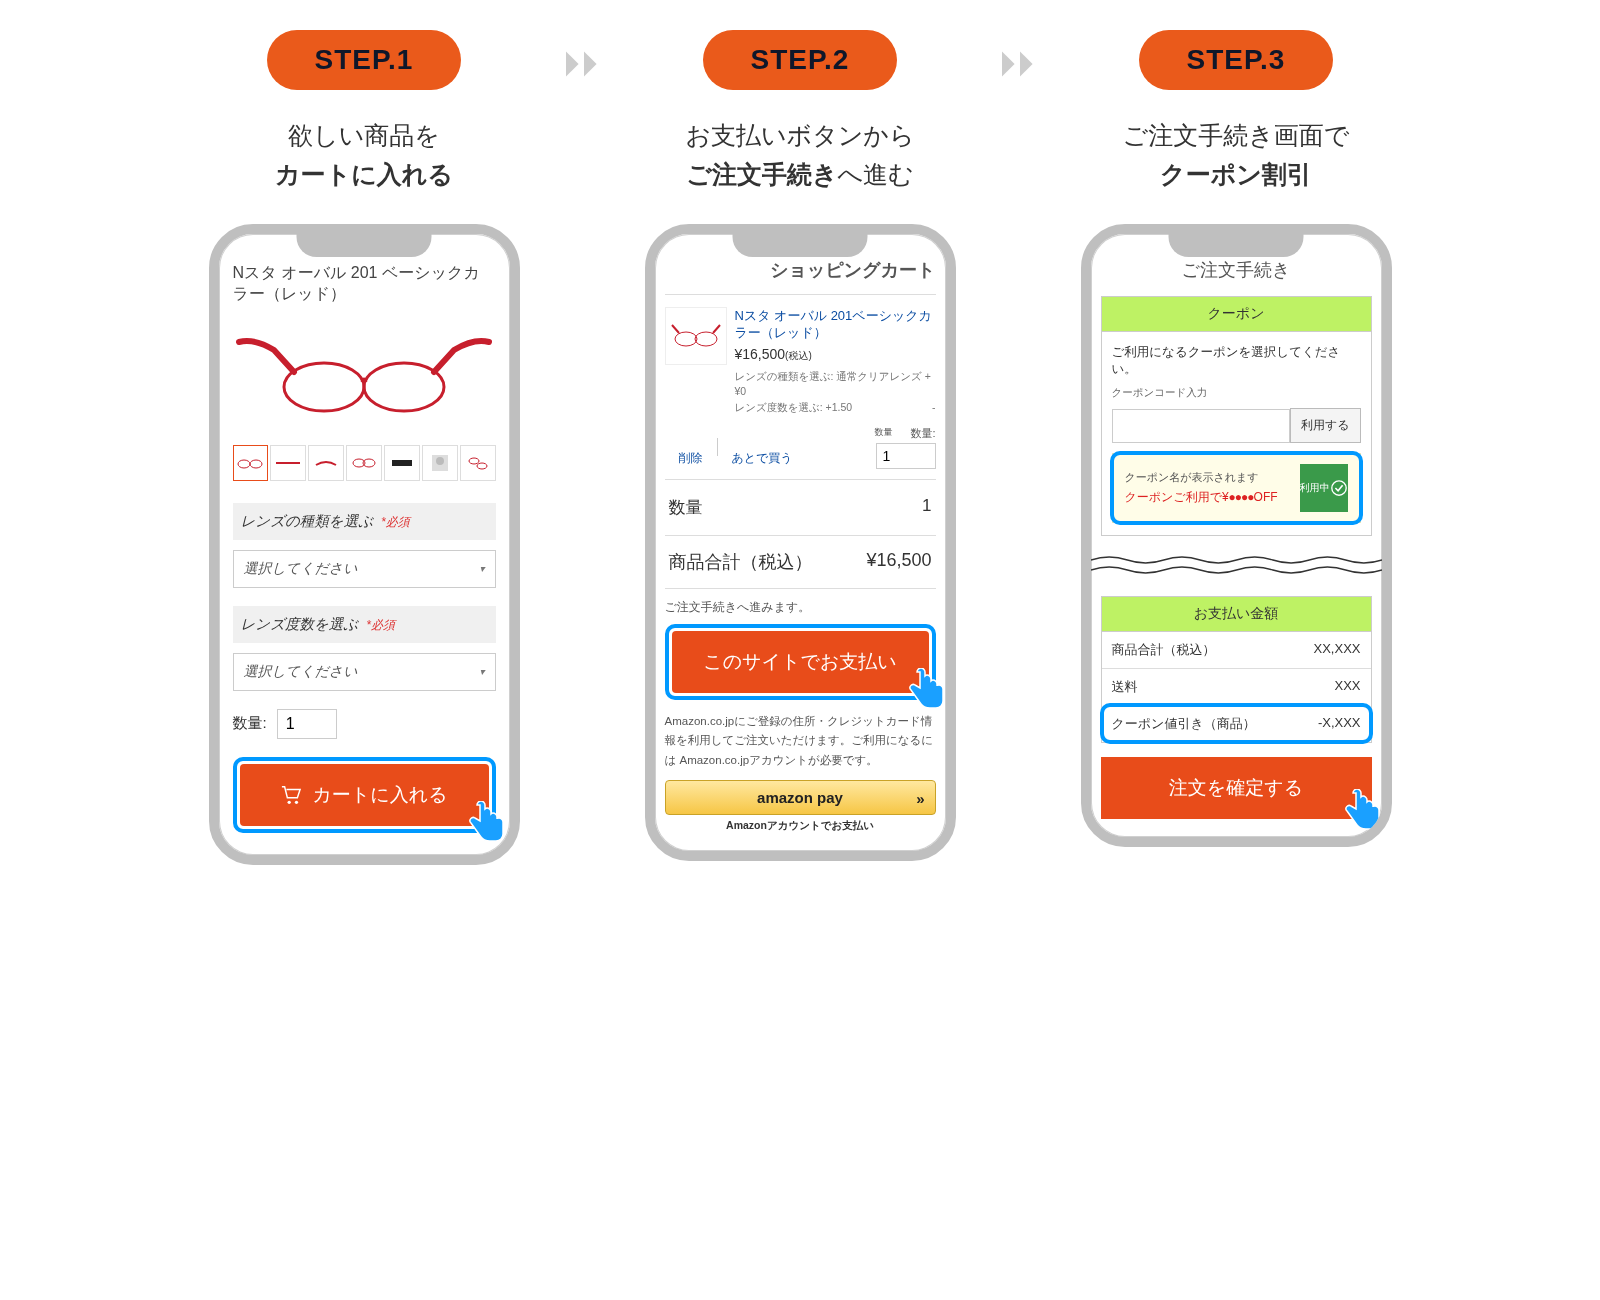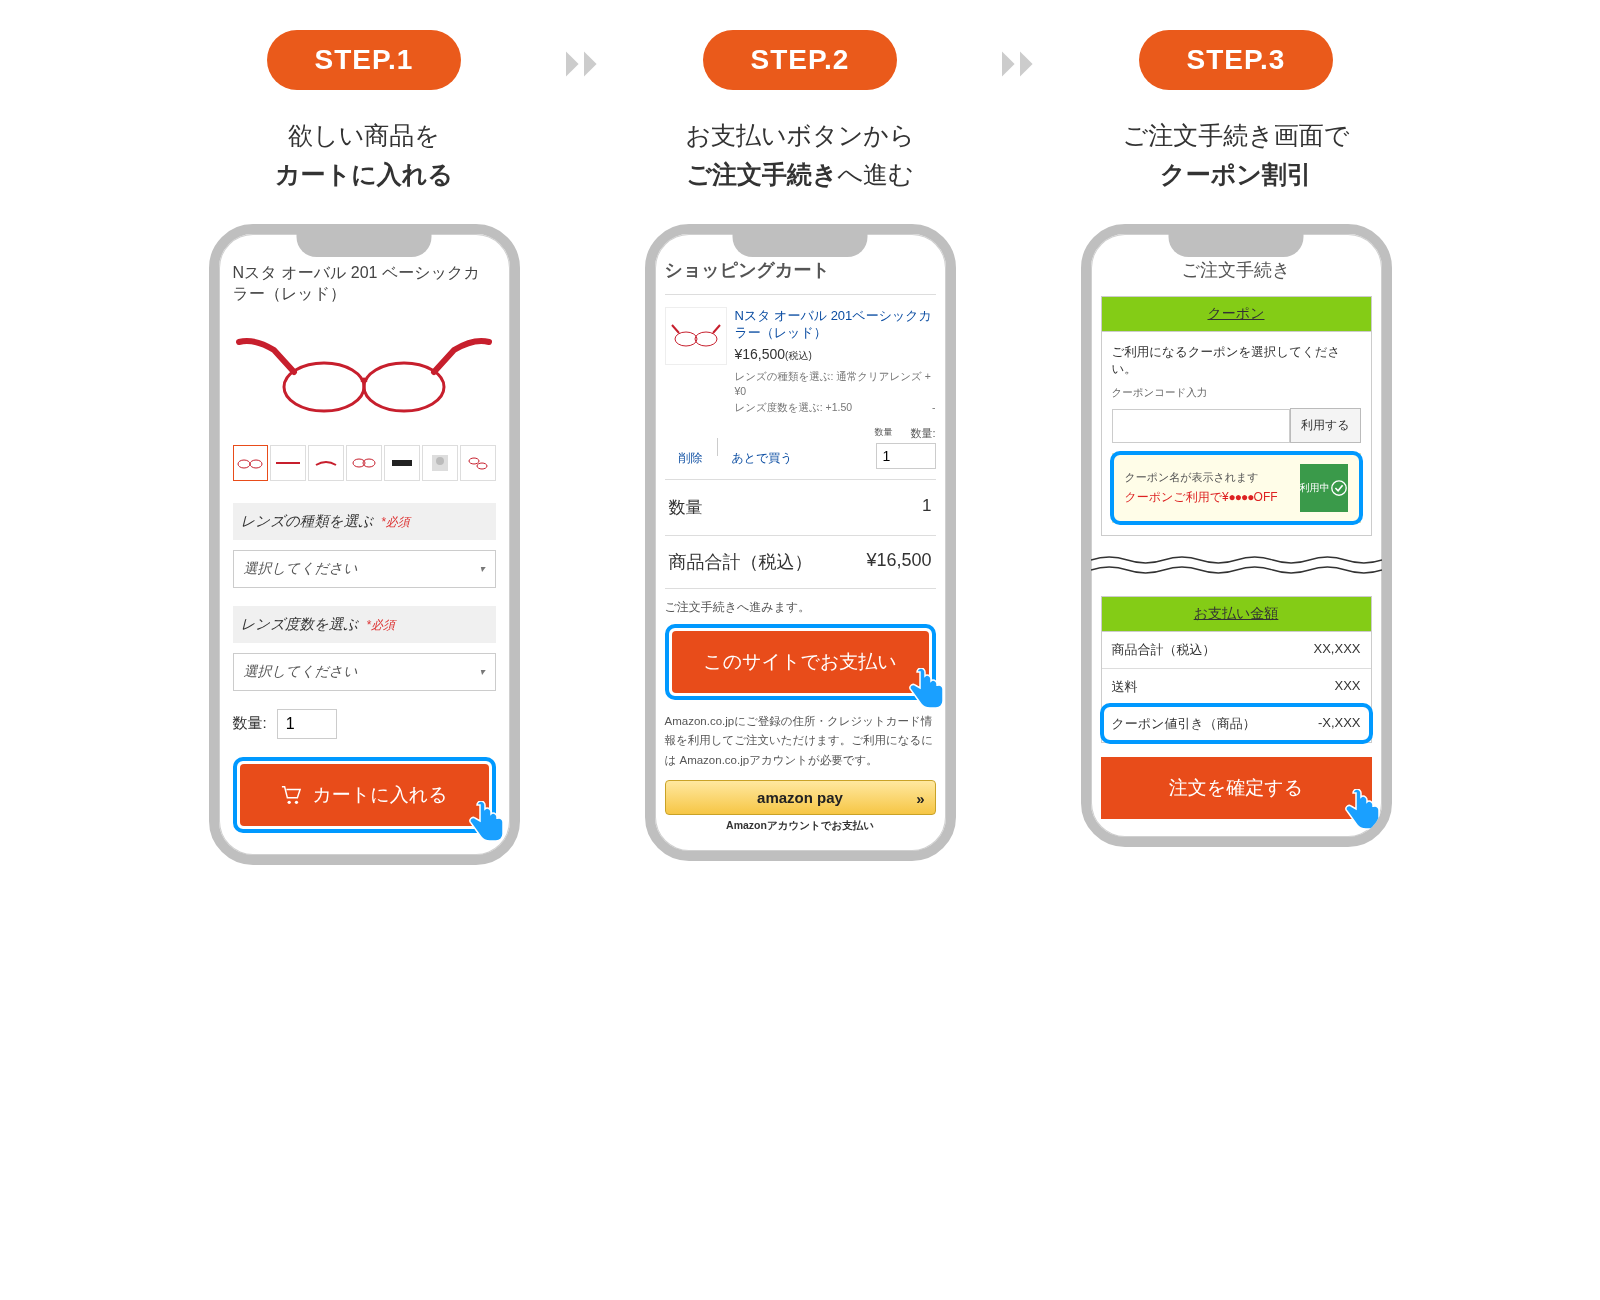--- a/index.html
+++ b/index.html
@@ -21,21 +21,21 @@
     align-self: flex-start;
     margin-top: 20px;
     color: #ccc;
     display: flex;
     gap: -4px;
   }
   .arrow-sep svg { width: 18px; height: 28px; fill: #ccc; }
 
   .step-pill {
     background: #ea5a1b;
-    color: #ffffff;
+    color: #0f172a;
     font-weight: 700;
     font-size: 28px;
     padding: 14px 48px;
     border-radius: 100px;
     letter-spacing: 1px;
   }
   .headline {
     text-align: center;
     margin: 26px 7px 30px;
     font-size: 25px;
@@ -104,21 +104,21 @@
     border:4px solid #0099ff; border-radius:10px; padding:3px;
     position:relative;
   }
   .pointer {
     position:absolute; width:44px; height:50px;
     right:-14px; bottom:-22px; z-index:10;
   }
   .pointer svg { width:100%; height:100%; }
 
   
-  .s2-title { text-align:left; font-size:18px; color:#555; font-weight:600; margin-bottom:12px; }
+  .s2-title { text-align:right; font-size:18px; color:#555; font-weight:600; margin-bottom:12px; }
   .cart-item { display:flex; gap:8px; border-top:1px solid #ddd; padding-top:12px; font-size:12px;}
   .ci-img { width:62px; height:58px; border:1px solid #eee; display:flex;align-items:center;justify-content:center;}
   .ci-img svg{width:54px;height:30px;}
   .ci-body { flex:1; }
   .ci-name { color:#0b4da2; font-size:13px; line-height:1.35; }
   .ci-price { margin-top:4px; font-size:14px; color:#333;}
   .ci-price .tax{font-size:10px;}
   .ci-meta { color:#777; font-size:10.5px; margin-top:6px; line-height:1.5;}
   .ci-actions{ display:flex; align-items:flex-end; border-bottom:1px solid #ddd; padding:10px 0; gap:0;}
   .ci-link{ color:#0b4da2; font-size:12px; padding:6px 14px 2px; }
@@ -135,21 +135,21 @@
     border:1px solid #c9a227; border-radius:4px;
     padding:8px 10px; text-align:center; position:relative;
     font-size:15px; font-weight:700; color:#222;
   }
   .amz-btn .chev{position:absolute; right:10px; top:50%; transform:translateY(-50%); font-weight:700;}
   .amz-sub{ text-align:center; font-size:10.5px; font-weight:700; margin-top:4px;}
 
   
   .s3-title{ text-align:center; font-size:18px; color:#555; font-weight:500; margin-bottom:14px;}
   .panel{ border:1px solid #ccc; }
-  .panel-h{ background:#84cc16; text-align:center; padding:8px; font-size:14px; border-bottom:1px solid #ccc;text-decoration:underline;}
+  .panel-h{ background:#bef264; text-align:center; padding:8px; font-size:14px; border-bottom:1px solid #ccc;}
   .panel-b{ padding:12px 10px; font-size:12.5px;}
   .cinput-row{ display:flex; margin-top:8px; align-items:flex-end;}
   .cinput-lbl{font-size:10.5px; color:#666; margin-top:8px;}
   .cinput{ flex:1; height:34px; border:1px solid #ccc;}
   .cuse{ border:1px solid #bbb; background:#f4f4f4; font-size:12px; padding:8px 10px;}
   .coupon-applied{
     margin-top:10px; position:relative;
   }
   .coupon-box{
     background:#fffde8; border:1px solid #e7e3b8; padding:10px 12px;

